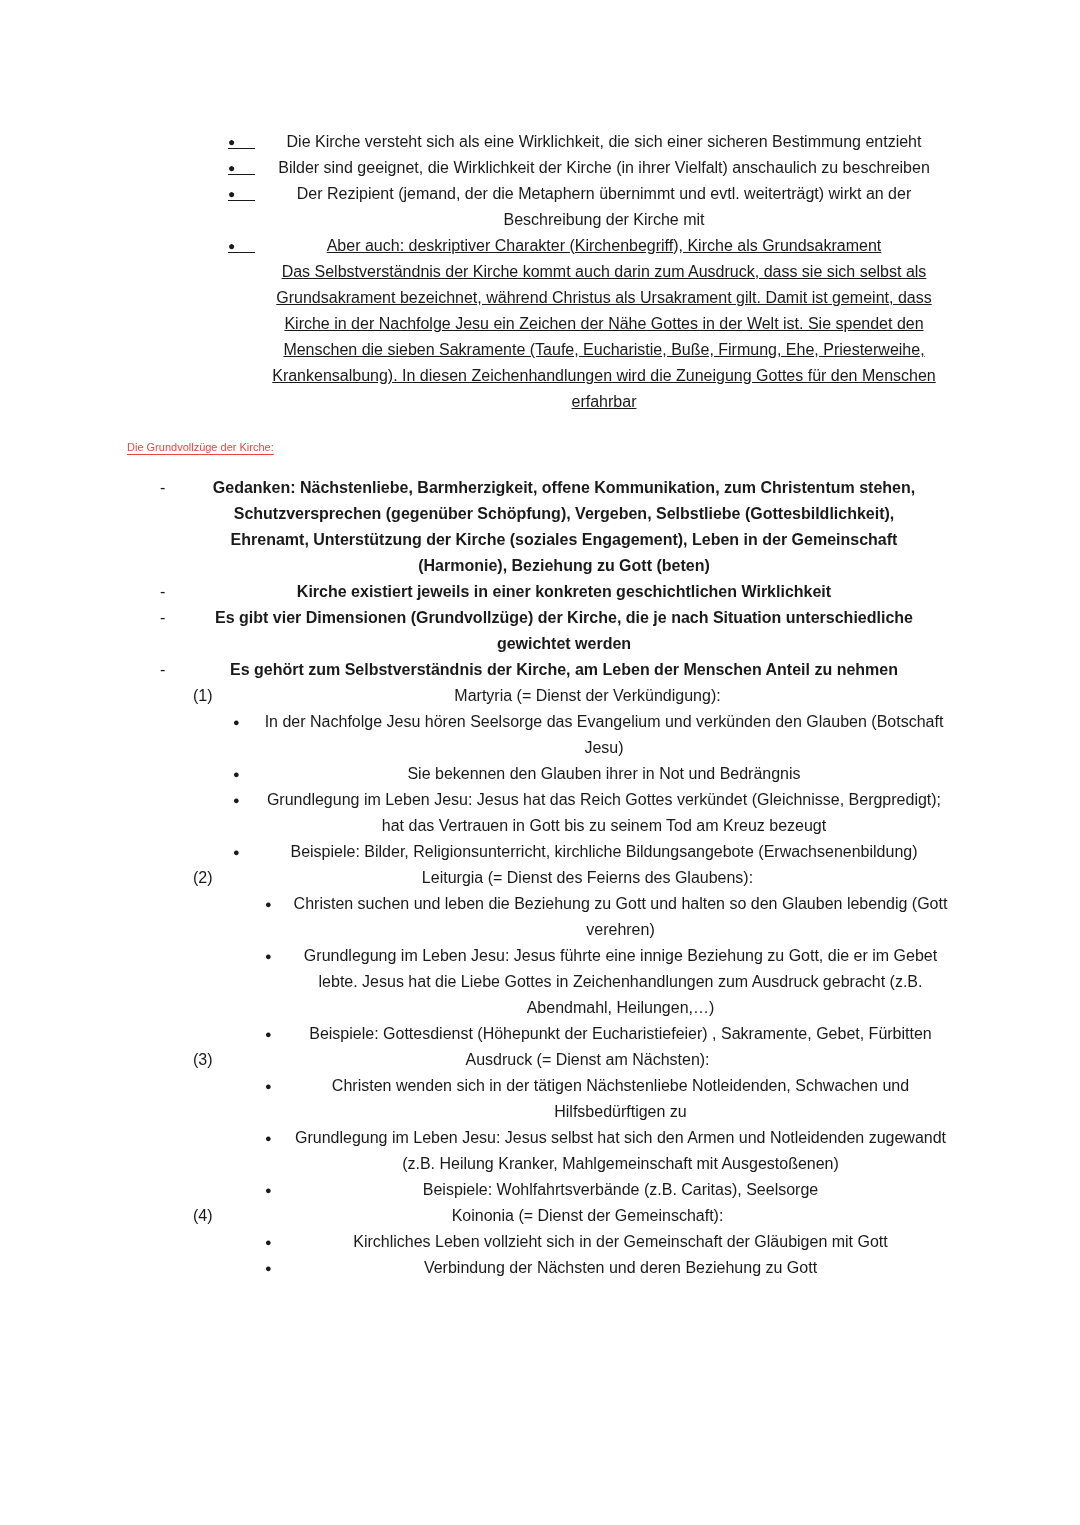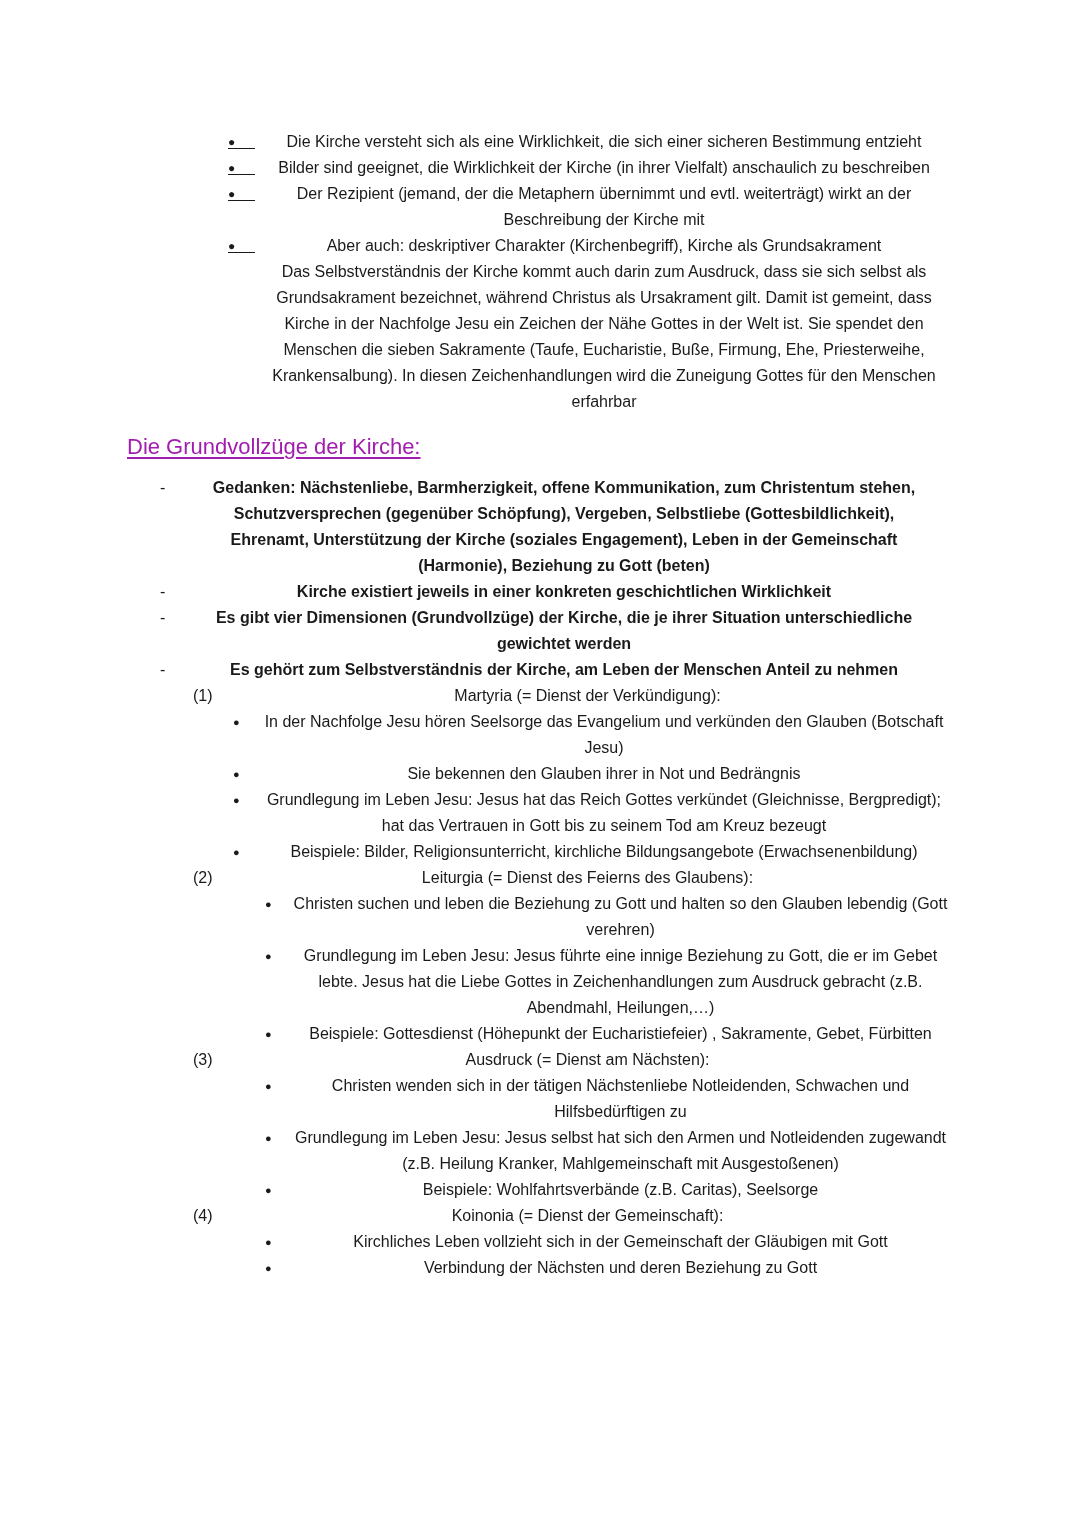--- a/index.html
+++ b/index.html
@@ -21,27 +21,27 @@
   .intro { margin-left:101px; }
   .intro > .m {
     width:30px; font-size:12px; line-height:26px;
     position:relative;
   }
   .intro > .m::after {
     content:""; position:absolute; left:0; right:3px; top:19px;
     border-bottom:1.5px solid #1a1a1a;
   }
   .intro .t { max-width:695px; }
-  .cont { display:block; }
+  .cont { display:block;text-decoration:underline; }
 
   
   h2.doc-heading {
-    font-size:22px; font-weight:400; line-height:26px;
+    font-size:11px; font-weight:400; line-height:26px;
     text-decoration:underline; text-underline-offset:3px;
-    margin:19px 0 15px 0; color:#a21caf;
+    margin:19px 0 15px 0; color:#ef4444;
   }
 
   
   .dash { margin-left:33px; }
   .dash > .m { width:33px; }
   .dash .t { max-width:742px;font-weight:bold; }
 
   
   .sect { margin-left:66px; }
   .sect > .m { width:32px; }
@@ -86,21 +86,21 @@
   <div class="li dash">
     <span class="m">-</span>
     <div class="t">Gedanken: Nächstenliebe, Barmherzigkeit, offene Kommunikation, zum Christentum stehen, Schutzversprechen (gegenüber Schöpfung), Vergeben, Selbstliebe (Gottesbildlichkeit), Ehrenamt, Unterstützung der Kirche (soziales Engagement), Leben in der Gemeinschaft (Harmonie), Beziehung zu Gott (beten)</div>
   </div>
   <div class="li dash">
     <span class="m">-</span>
     <div class="t">Kirche existiert jeweils in einer konkreten geschichtlichen Wirklichkeit</div>
   </div>
   <div class="li dash">
     <span class="m">-</span>
-    <div class="t">Es gibt vier Dimensionen (Grundvollzüge) der Kirche, die je ihrer Situation unterschiedliche gewichtet werden</div>
+    <div class="t">Es gibt vier Dimensionen (Grundvollzüge) der Kirche, die je nach Situation unterschiedliche gewichtet werden</div>
   </div>
   <div class="li dash">
     <span class="m">-</span>
     <div class="t">Es gehört zum Selbstverständnis der Kirche, am Leben der Menschen Anteil zu nehmen</div>
   </div>
 
   <div class="li sect">
     <span class="m">(1)</span>
     <div class="t">Martyria (= Dienst der Verkündigung):</div>
   </div>

